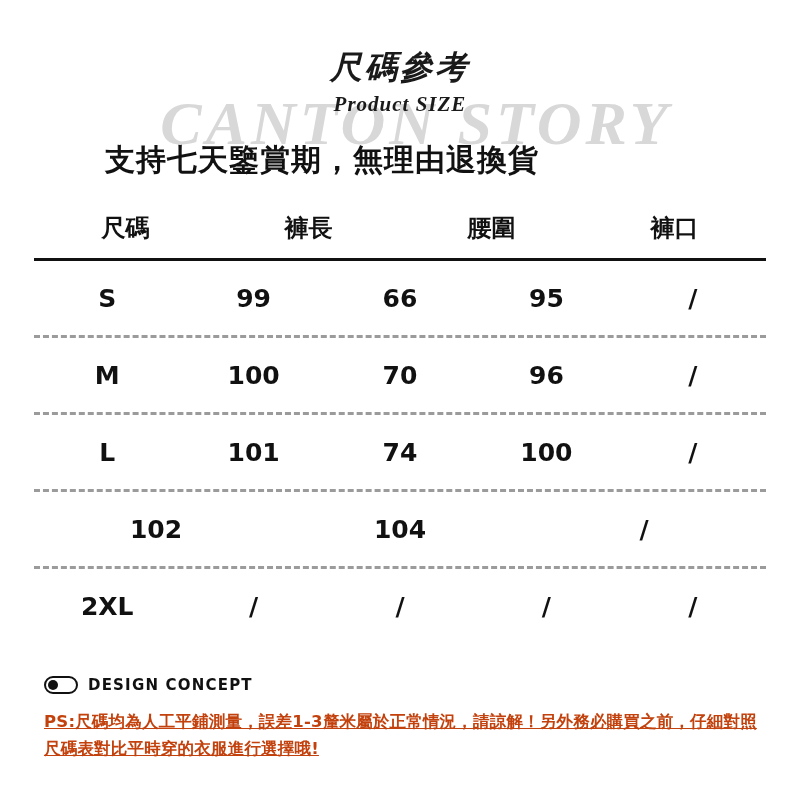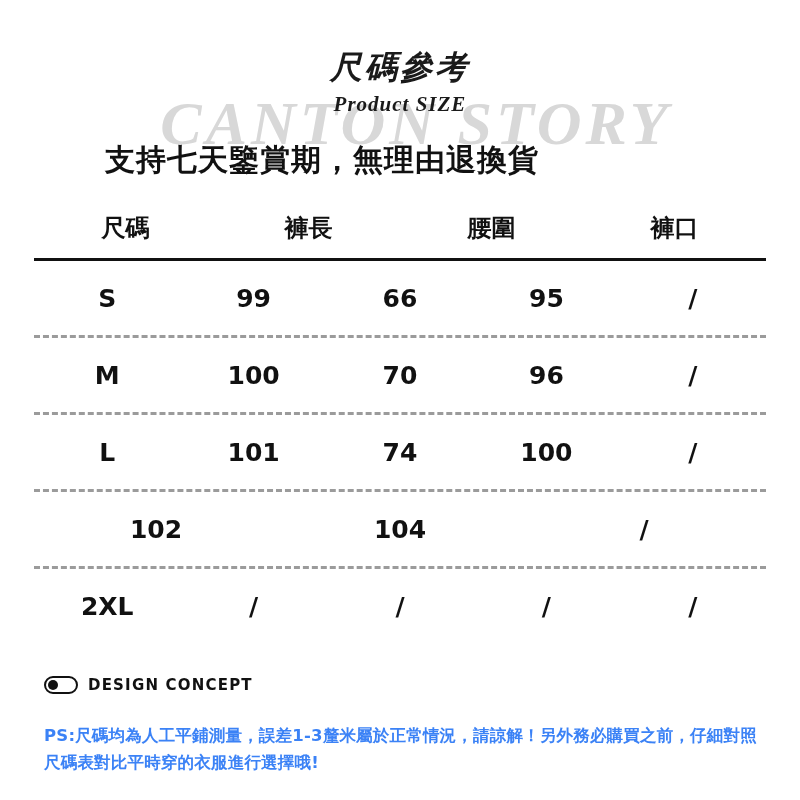--- a/index.html
+++ b/index.html
@@ -180,28 +180,29 @@
 
   .design-label {
     font-family: "DejaVu Sans", sans-serif;
     font-weight: bold;
     font-size: 15px;
     letter-spacing: 1.2px;
     color: #111111;
   }
 
   .ps-note {
-    margin-top: 22px;
+    margin-top: 8px;
     font-family: "DejaVu Sans", sans-serif;
     font-weight: bold;
     font-size: 16.5px;
     line-height: 27px;
-    color: #3b82f6;
+    color: #c2410c;
     letter-spacing: 0.2px;
     width: 716px;
+    text-decoration: underline;
   }
 </style>
 </head>
 <body>
 
 <div class="page">
 
   <div class="header">
     <div class="watermark">CANTON STORY</div>
     <div class="title-cn">尺碼參考</div>

